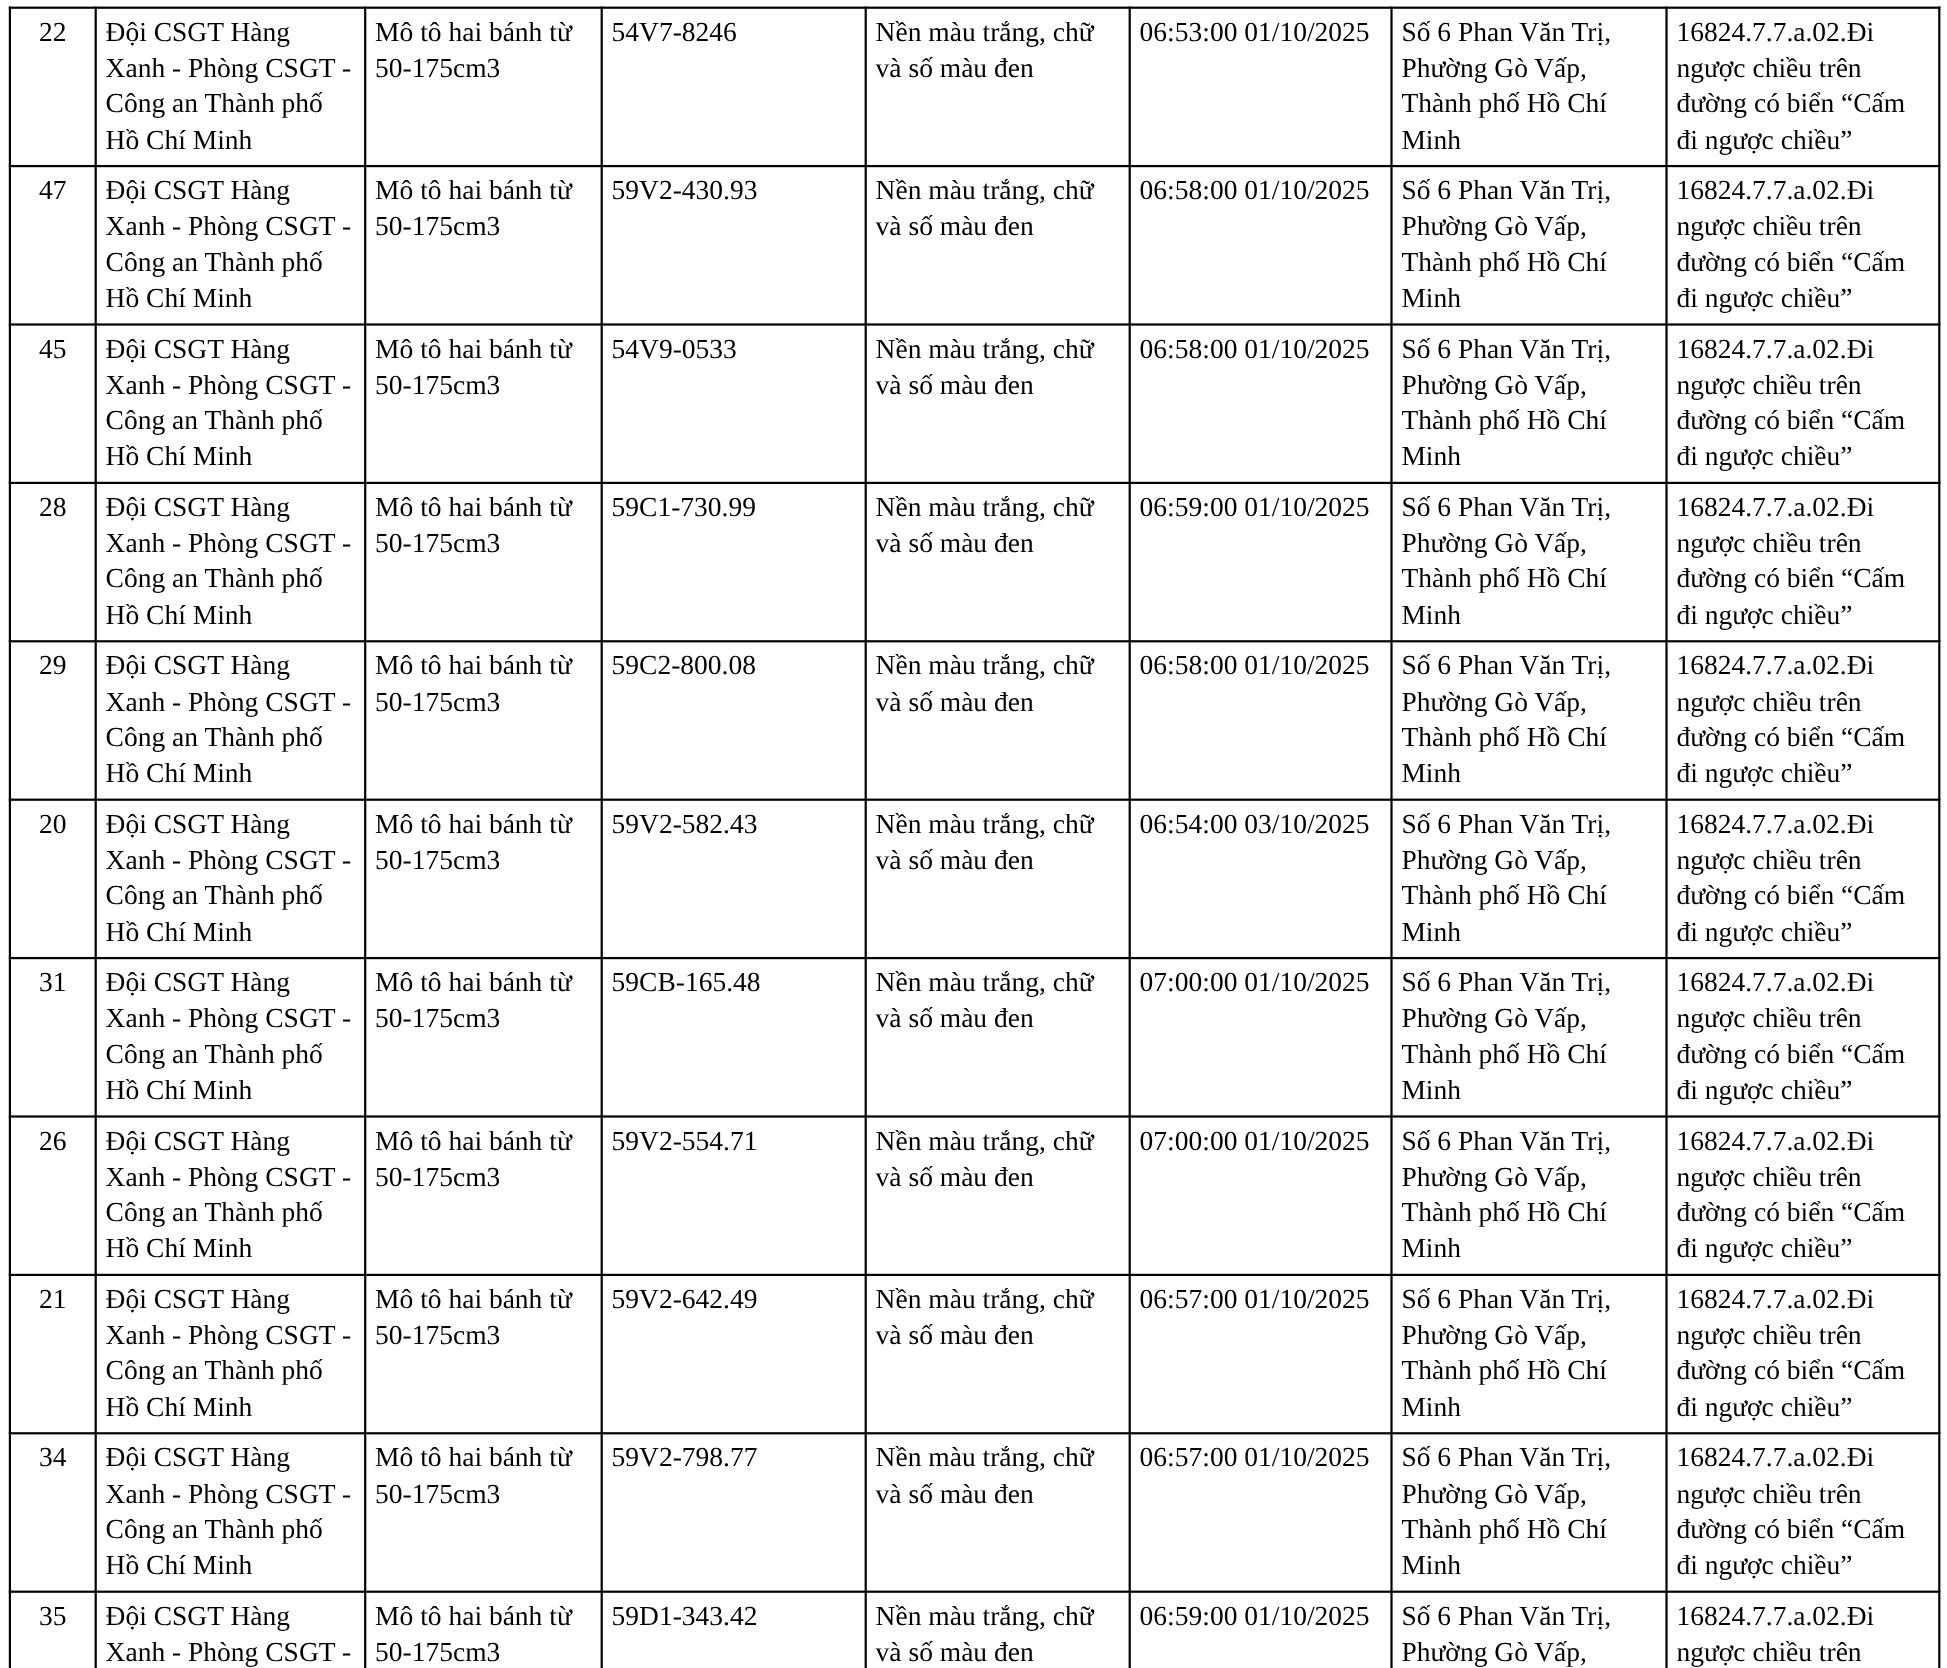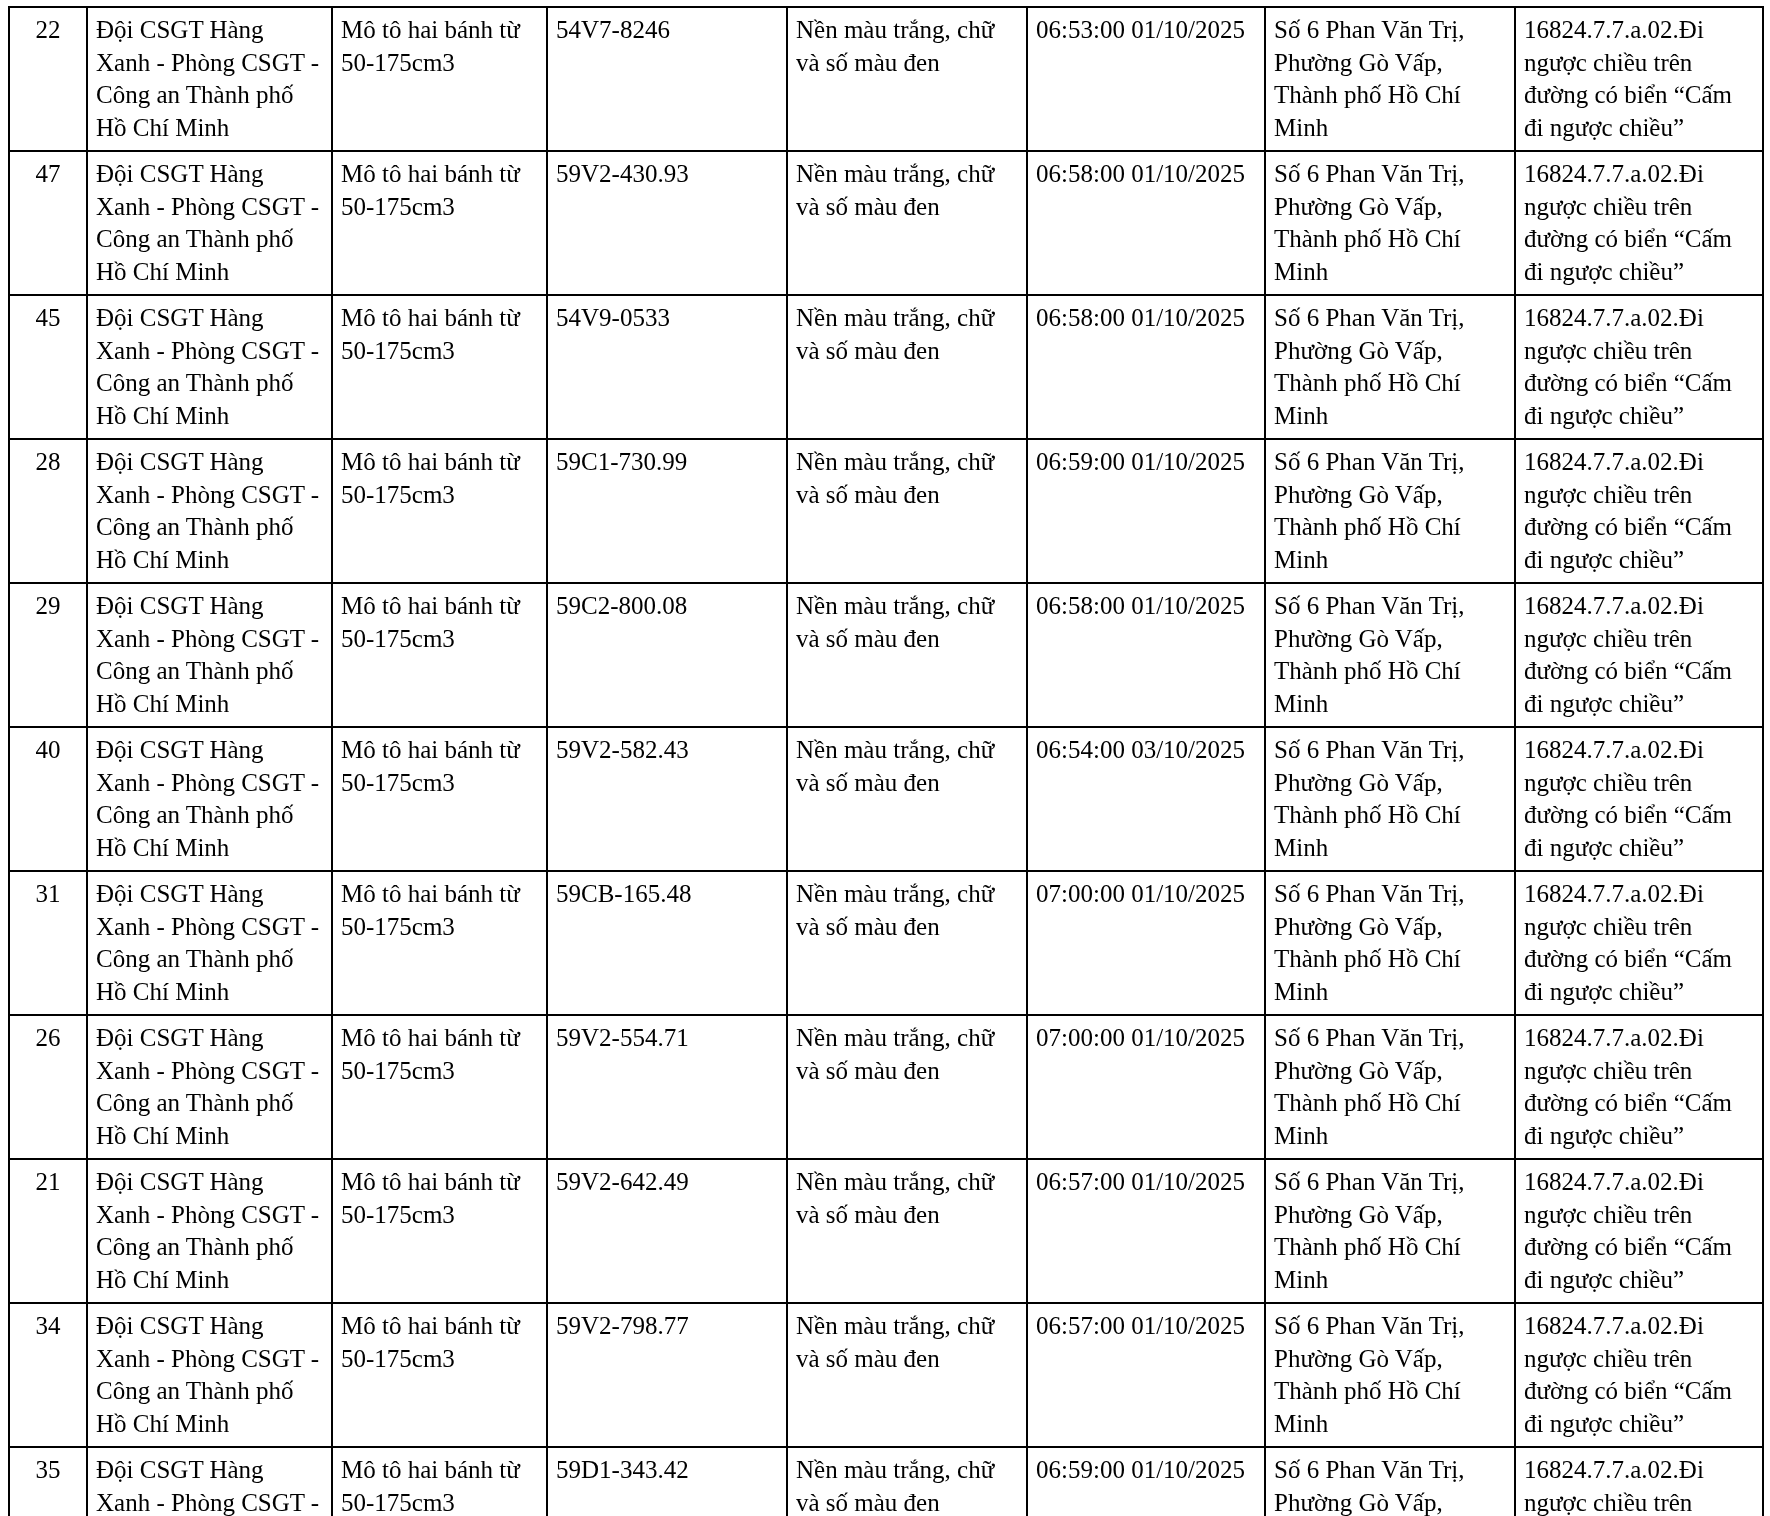--- a/index.html
+++ b/index.html
@@ -113,21 +113,21 @@
         <td class="c-stt">29</td>
         <td class="c-unit">Đội CSGT Hàng Xanh - Phòng CSGT - Công an Thành phố Hồ Chí Minh</td>
         <td class="c-type">Mô tô hai bánh từ 50-175cm3</td>
         <td class="c-plate">59C2-800.08</td>
         <td class="c-color">Nền màu trắng, chữ và số màu đen</td>
         <td class="c-time">06:58:00 01/10/2025</td>
         <td class="c-place">Số 6 Phan Văn Trị, Phường Gò Vấp, Thành phố Hồ Chí Minh</td>
         <td class="c-code">16824.7.7.a.02.Đi ngược chiều trên đường có biển “Cấm đi ngược chiều”</td>
       </tr>
       <tr>
-        <td class="c-stt">40</td>
+        <td class="c-stt">20</td>
         <td class="c-unit">Đội CSGT Hàng Xanh - Phòng CSGT - Công an Thành phố Hồ Chí Minh</td>
         <td class="c-type">Mô tô hai bánh từ 50-175cm3</td>
         <td class="c-plate">59V2-582.43</td>
         <td class="c-color">Nền màu trắng, chữ và số màu đen</td>
         <td class="c-time">06:54:00 03/10/2025</td>
         <td class="c-place">Số 6 Phan Văn Trị, Phường Gò Vấp, Thành phố Hồ Chí Minh</td>
         <td class="c-code">16824.7.7.a.02.Đi ngược chiều trên đường có biển “Cấm đi ngược chiều”</td>
       </tr>
       <tr>
         <td class="c-stt">31</td>

